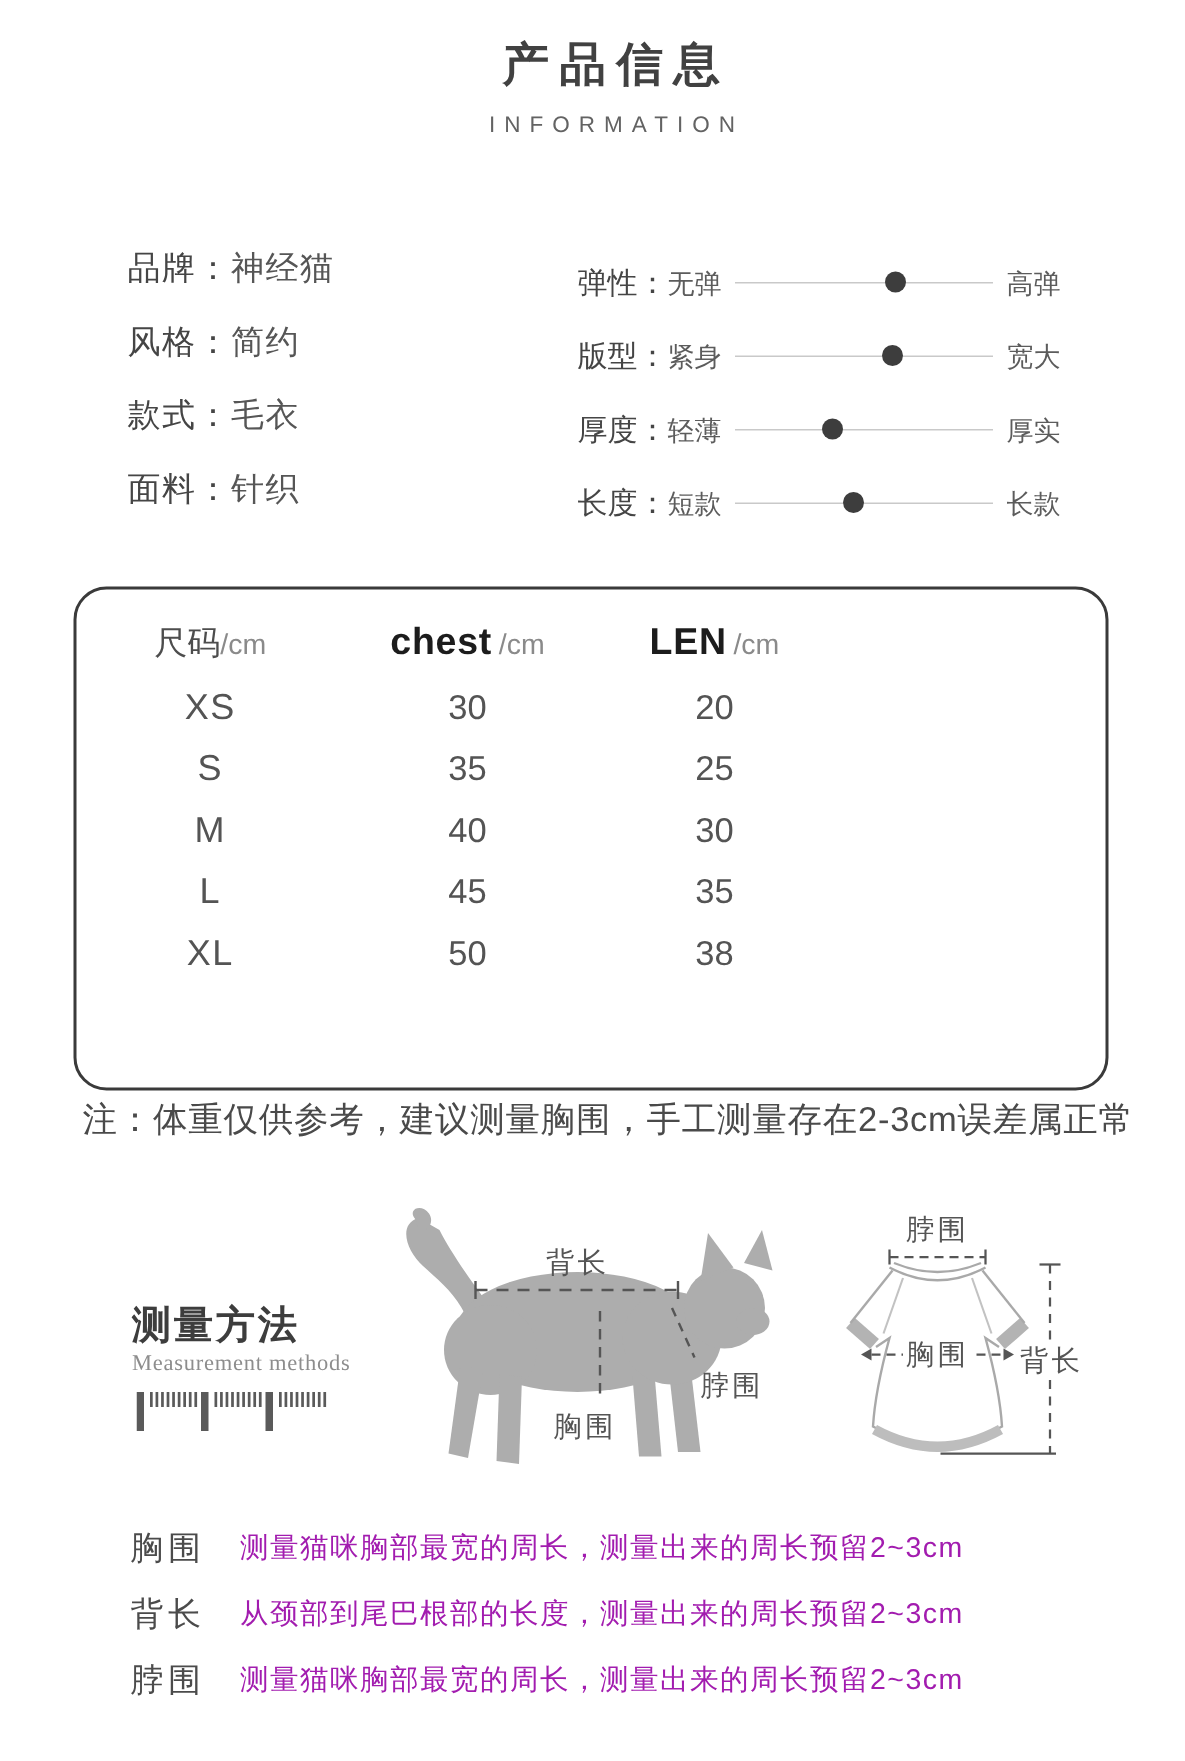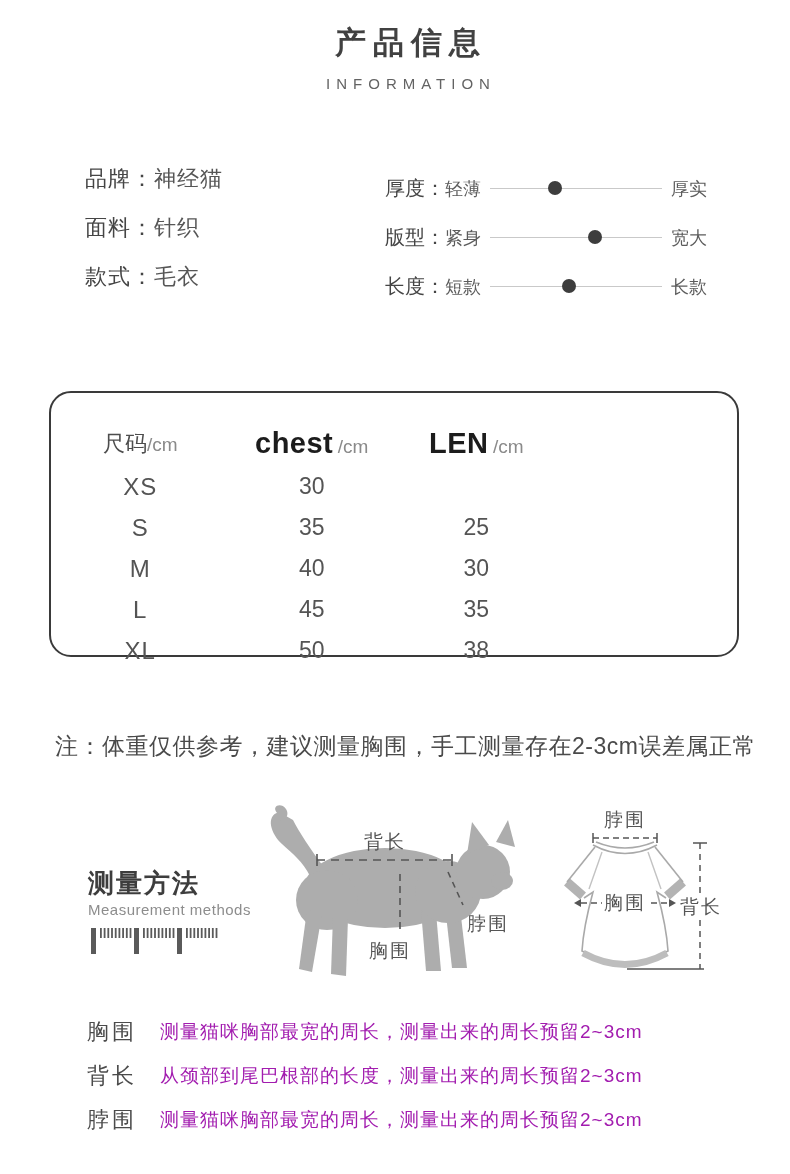--- a/index.html
+++ b/index.html
@@ -22,37 +22,37 @@
   .slider-row{height:49px;display:flex;align-items:center;}
   .slider-label{font-size:20px;color:#454545;}
   .slider-min,.slider-max{font-size:18px;color:#5c5c5c;white-space:nowrap;}
   .slider-min{margin-right:9px;}
   .slider-max{margin-left:9px;}
   .track{flex:1;height:1px;background:#c9c9c9;position:relative;}
   .dot{position:absolute;width:14px;height:14px;border-radius:50%;background:#3d3d3d;
        top:-7px;transform:translateX(-50%);}
 
   
-  .size-box{position:absolute;left:49px;top:391px;width:690px;height:266px;
-            border:2px solid #3a3a3a;border-radius:22px;box-sizing:border-box;padding-top:28px;}
+  .size-box{position:absolute;left:49px;top:391px;width:690px;height:336px;
+            border:2px solid #3a3a3a;border-radius:22px;box-sizing:border-box;padding-top:13px;}
   .t-row{display:grid;grid-template-columns:26% 24% 24% 26%;height:41px;
          align-items:center;text-align:center;}
   .t-head{height:45px;}
   .h-cjk{font-size:22px;color:#4d4d4d;}
   .h-unit{font-size:19px;color:#8a8a8a;}
-  .h-en{font-size:29px;font-weight:bold;color:#1c1c1c;letter-spacing:0.5px;}
+  .h-en{font-size:25px;font-weight:bold;color:#1c1c1c;letter-spacing:0.5px;}
   .c-size{font-size:24px;color:#545454;letter-spacing:1px;}
   .c-num{font-size:23px;color:#545454;}
 
   
   .note{position:absolute;left:55px;top:731px;font-size:23px;color:#4a4a4a;letter-spacing:0.5px;white-space:nowrap;}
 
   
   .m-title{position:absolute;left:88px;top:866px;font-size:26px;font-weight:bold;color:#3d3d3d;letter-spacing:2px;}
-  .m-sub{position:absolute;left:88px;top:901px;font-size:15px;color:#8d8d8d;letter-spacing:0.5px;}
+  .m-sub{position:absolute;left:88px;top:901px;font-size:15px;color:#8d8d8d;letter-spacing:0.5px;font-family:Liberation Serif, serif;}
   .ruler{position:absolute;left:91px;top:928px;}
   .cat-svg{position:absolute;left:255px;top:800px;}
   .sweater-svg{position:absolute;left:548px;top:792px;}
   .diagram-text{font-family:"Liberation Sans",sans-serif;font-size:19px;fill:#555555;letter-spacing:2px;}
 
   
   .glossary{position:absolute;left:87px;top:1017px;}
   .g-row{display:flex;align-items:flex-start;margin-bottom:14px;}
   .g-term{font-size:22px;color:#4b4b4b;letter-spacing:3px;width:73px;flex:none;}
   .g-desc{font-size:19px;color:#a21caf;letter-spacing:1px;margin-top:2px;white-space:nowrap;}
@@ -66,45 +66,57 @@
     <div class="title">产品信息</div>
     <div class="subtitle">INFORMATION</div>
   </div>
 
   <div class="attr-col">
     <div class="attr-row">
       <span class="attr-label">品牌：</span>
       <span class="attr-value">神经猫</span>
     </div>
     <div class="attr-row">
+      <span class="attr-label">风格：</span>
+      <span class="attr-value">简约</span>
+    </div>
+    <div class="attr-row">
+      <span class="attr-label">款式：</span>
+      <span class="attr-value">毛衣</span>
+    </div>
+    <div class="attr-row">
       <span class="attr-label">面料：</span>
       <span class="attr-value">针织</span>
     </div>
-    <div class="attr-row">
-      <span class="attr-label">款式：</span>
-      <span class="attr-value">毛衣</span>
-    </div>
   </div>
 
   <div class="slider-col">
+    <div class="slider-row">
+      <span class="slider-label">弹性：</span>
+      <span class="slider-min">无弹</span>
+      <span class="track">
+          <span class="dot" style="left: 62%;"></span>
+        </span>
+      <span class="slider-max">高弹</span>
+    </div>
+    <div class="slider-row">
+      <span class="slider-label">版型：</span>
+      <span class="slider-min">紧身</span>
+      <span class="track">
+          <span class="dot" style="left: 61%;"></span>
+        </span>
+      <span class="slider-max">宽大</span>
+    </div>
     <div class="slider-row">
       <span class="slider-label">厚度：</span>
       <span class="slider-min">轻薄</span>
       <span class="track">
           <span class="dot" style="left: 38%;"></span>
         </span>
       <span class="slider-max">厚实</span>
-    </div>
-    <div class="slider-row">
-      <span class="slider-label">版型：</span>
-      <span class="slider-min">紧身</span>
-      <span class="track">
-          <span class="dot" style="left: 61%;"></span>
-        </span>
-      <span class="slider-max">宽大</span>
     </div>
     <div class="slider-row">
       <span class="slider-label">长度：</span>
       <span class="slider-min">短款</span>
       <span class="track">
           <span class="dot" style="left: 46%;"></span>
         </span>
       <span class="slider-max">长款</span>
     </div>
   </div>
@@ -112,20 +124,21 @@
   <div class="size-box">
     <div class="t-row t-head">
       <span><span class="h-cjk">尺码</span><span class="h-unit">/cm</span></span>
       <span><span class="h-en">chest</span> <span class="h-unit">/cm</span></span>
       <span><span class="h-en">LEN</span> <span class="h-unit">/cm</span></span>
       <span></span>
     </div>
     <div class="t-row">
       <span class="c-size">XS</span>
       <span class="c-num">30</span>
+      <span class="c-num">20</span>
         <span></span>
     </div>
     <div class="t-row">
       <span class="c-size">S</span>
       <span class="c-num">35</span>
       <span class="c-num">25</span>
         <span></span>
     </div>
     <div class="t-row">
       <span class="c-size">M</span>

